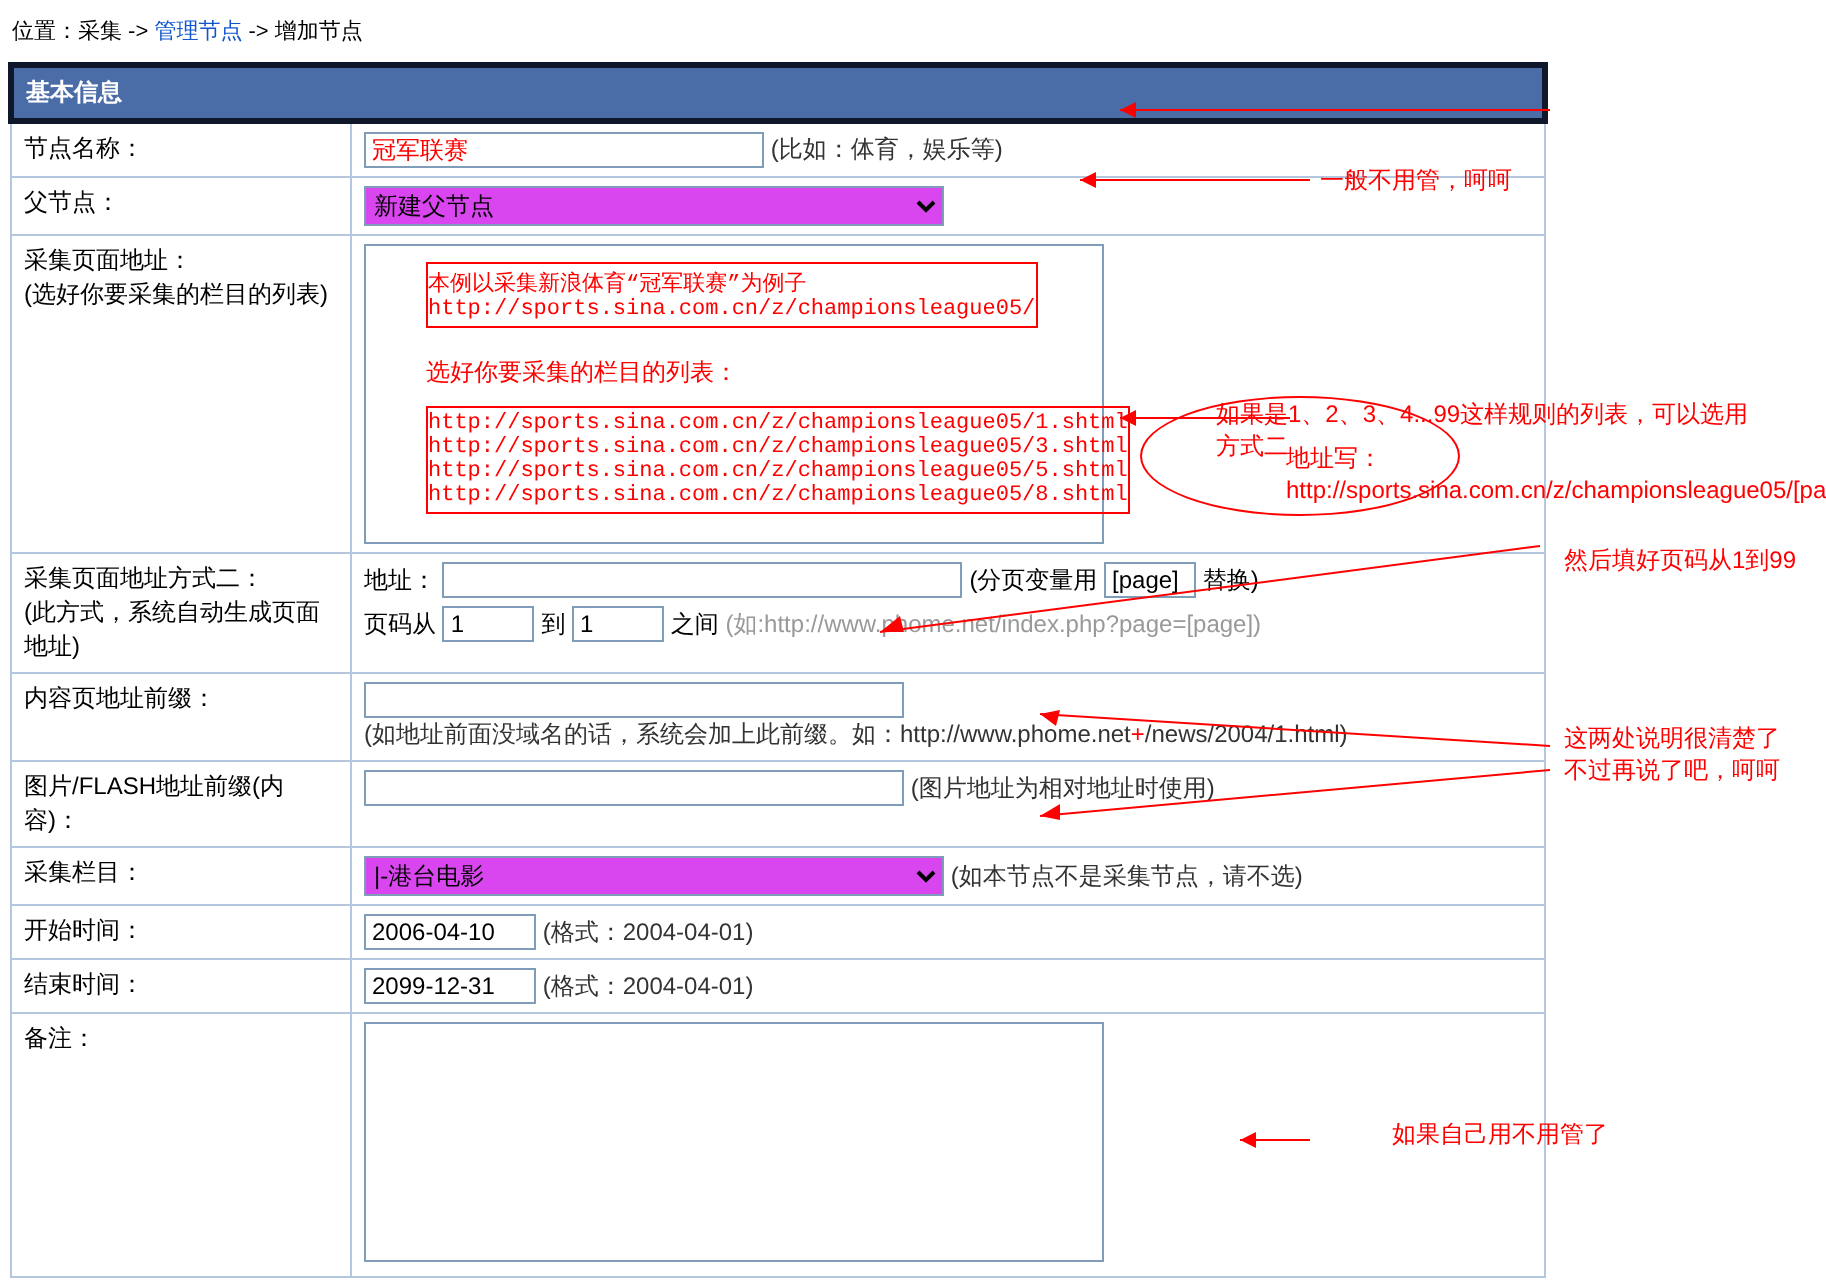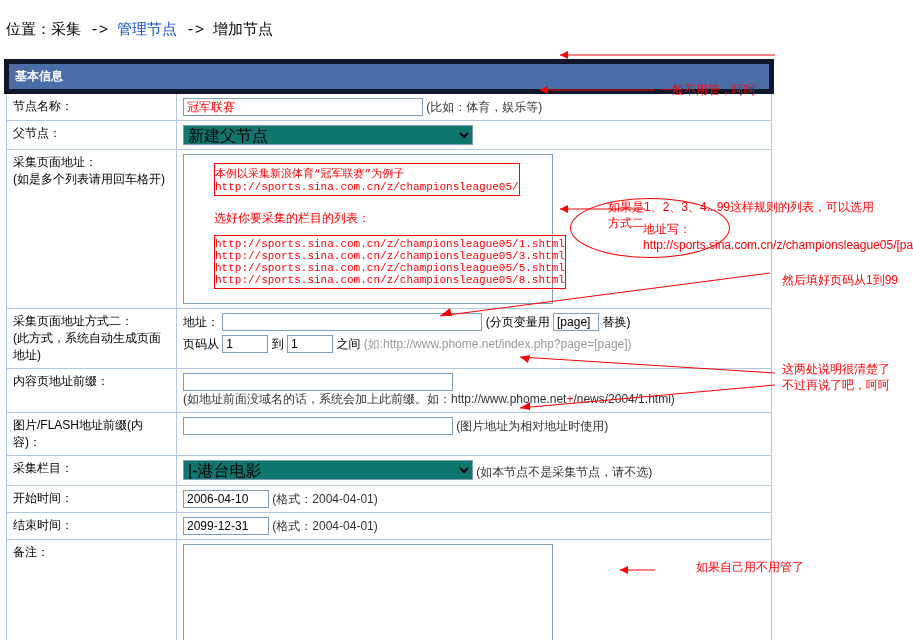--- a/index.html
+++ b/index.html
@@ -1,28 +1,28 @@
 <!DOCTYPE html>
 <html><head>
 <meta charset="utf-8">
 <style>
 * { box-sizing: border-box; }
 body { margin: 0; font-family: Arial, "SimSun", sans-serif; font-size: 12px; color: #000; background: #fff; }
 .page { width: 913px; position: relative; }
-.breadcrumb { padding: 20px 6px; font-size: 15px; font-family: Liberation Mono, monospace; }
+.breadcrumb { padding: 8px 6px; font-size: 11px; }
 .breadcrumb a { color: #1155cc; text-decoration: none; }
 .table { width: 770px; border-collapse: collapse; border: 1px solid #4A6DA7; margin-left: 4px; }
 .table td { border: 1px solid #B5C7DE; padding: 4px 6px; vertical-align: top; font-size: 12px; }
-.header-row td { background: #4A6DA7; color: #fff; font-weight: bold; border: 5px solid #0f172a; }
+.header-row td { background: #4A6DA7; color: #fff; font-weight: bold; border: 3px solid #0f172a; }
 .label-col { width: 170px; }
 .redtext { color: #f00; }
 .redbox { border: 1px solid #f00; display: inline-block; padding: 2px 0; margin: 2px 0; font-family: "Courier New", monospace; font-size: 11px; color: #f00; }
 .textinput { border: 1px solid #7F9DB9; height: 18px; font-size: 12px; padding: 1px 3px; }
 .textinput.red { color: #f00; }
-.selectbox { border: 1px solid #7F9DB9; height: 20px; font-size: 16px; background: #0f766e; }
+.selectbox { border: 1px solid #7F9DB9; height: 20px; font-size: 12px; background: #d946ef; }
 .textarea-box { border: 1px solid #7F9DB9; width: 370px; background: #fff; resize: none; font-family: Arial, monospace; }
 .hint { color: #333; }
 .faded { color: #999; }
 .annotation { position: absolute; color: #f00; font-size: 12px; line-height: 1.3; }
 .oval { position:absolute; width:160px; height:60px; border:1px solid #f00; border-radius:50%; }
 svg.arrow { position: absolute; pointer-events: none; }
 </style>
 </head>
 <body>
 
@@ -33,38 +33,38 @@
 
   <table class="table">
     <tbody>
         <tr class="header-row">
           <td colspan="2">基本信息</td>
         </tr>
 
     <tr>
       <td class="label-col">节点名称：</td>
       <td>
-        <input class="textinput red" style="width: 240px;" value="冠军联赛">
+        <input class="textinput red" style="width: 200px;" value="冠军联赛">
         <span class="hint">(比如：体育，娱乐等)</span>
       </td>
     </tr>
 
     <tr>
       <td class="label-col">父节点：</td>
       <td>
         <select class="selectbox" style="width:290px">
           <option>新建父节点</option>
         </select>
       </td>
     </tr>
 
     <tr>
       <td class="label-col">
         <div>采集页面地址：</div>
-        <div>(如是多个列表请用回车格开)</div>
+        <div>(选好你要采集的栏目的列表)</div>
       </td>
       <td>
         <div style="position:relative;border:1px solid #7F9DB9;width:370px;height:150px;padding:6px 6px 6px 30px;">
           <div class="redbox" style="white-space:pre;">本例以采集新浪体育“冠军联赛”为例子
 http://sports.sina.com.cn/z/championsleague05/</div>
           <div class="redtext" style="margin:12px 0 6px 0">选好你要采集的栏目的列表：</div>
           <div class="redbox" style="white-space:pre;">http://sports.sina.com.cn/z/championsleague05/1.shtml
 http://sports.sina.com.cn/z/championsleague05/3.shtml
 http://sports.sina.com.cn/z/championsleague05/5.shtml
 http://sports.sina.com.cn/z/championsleague05/8.shtml</div>

